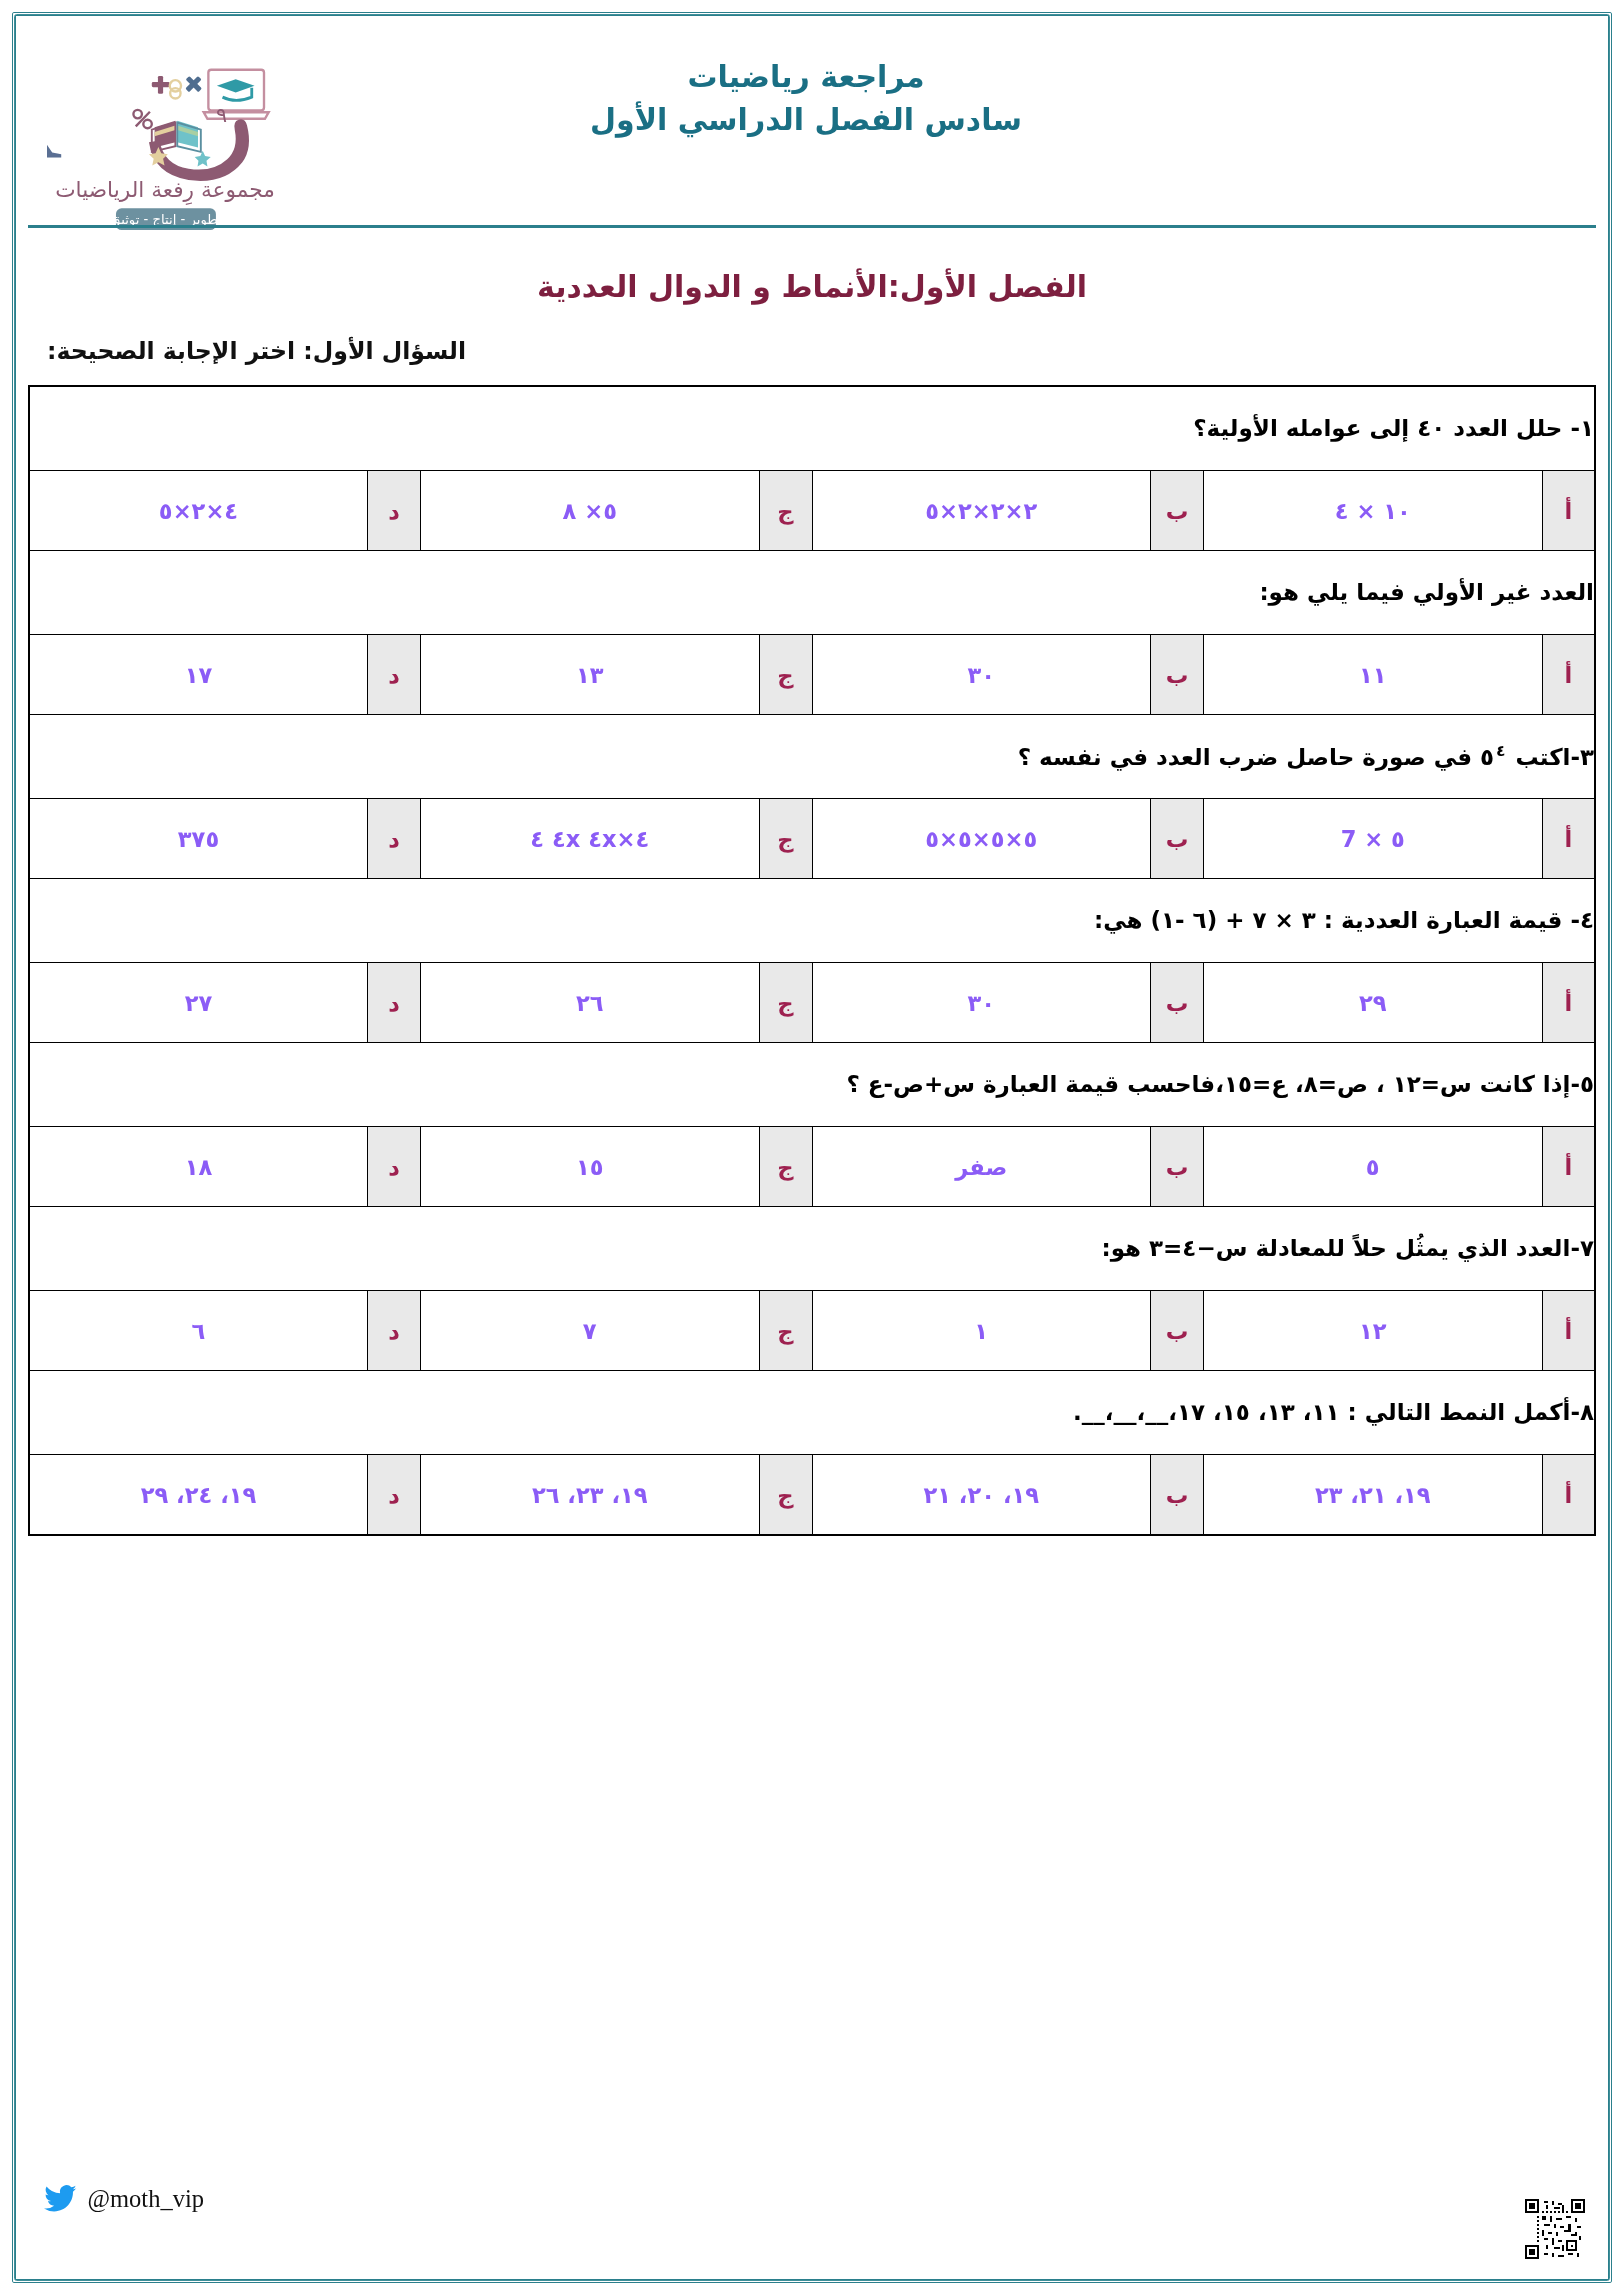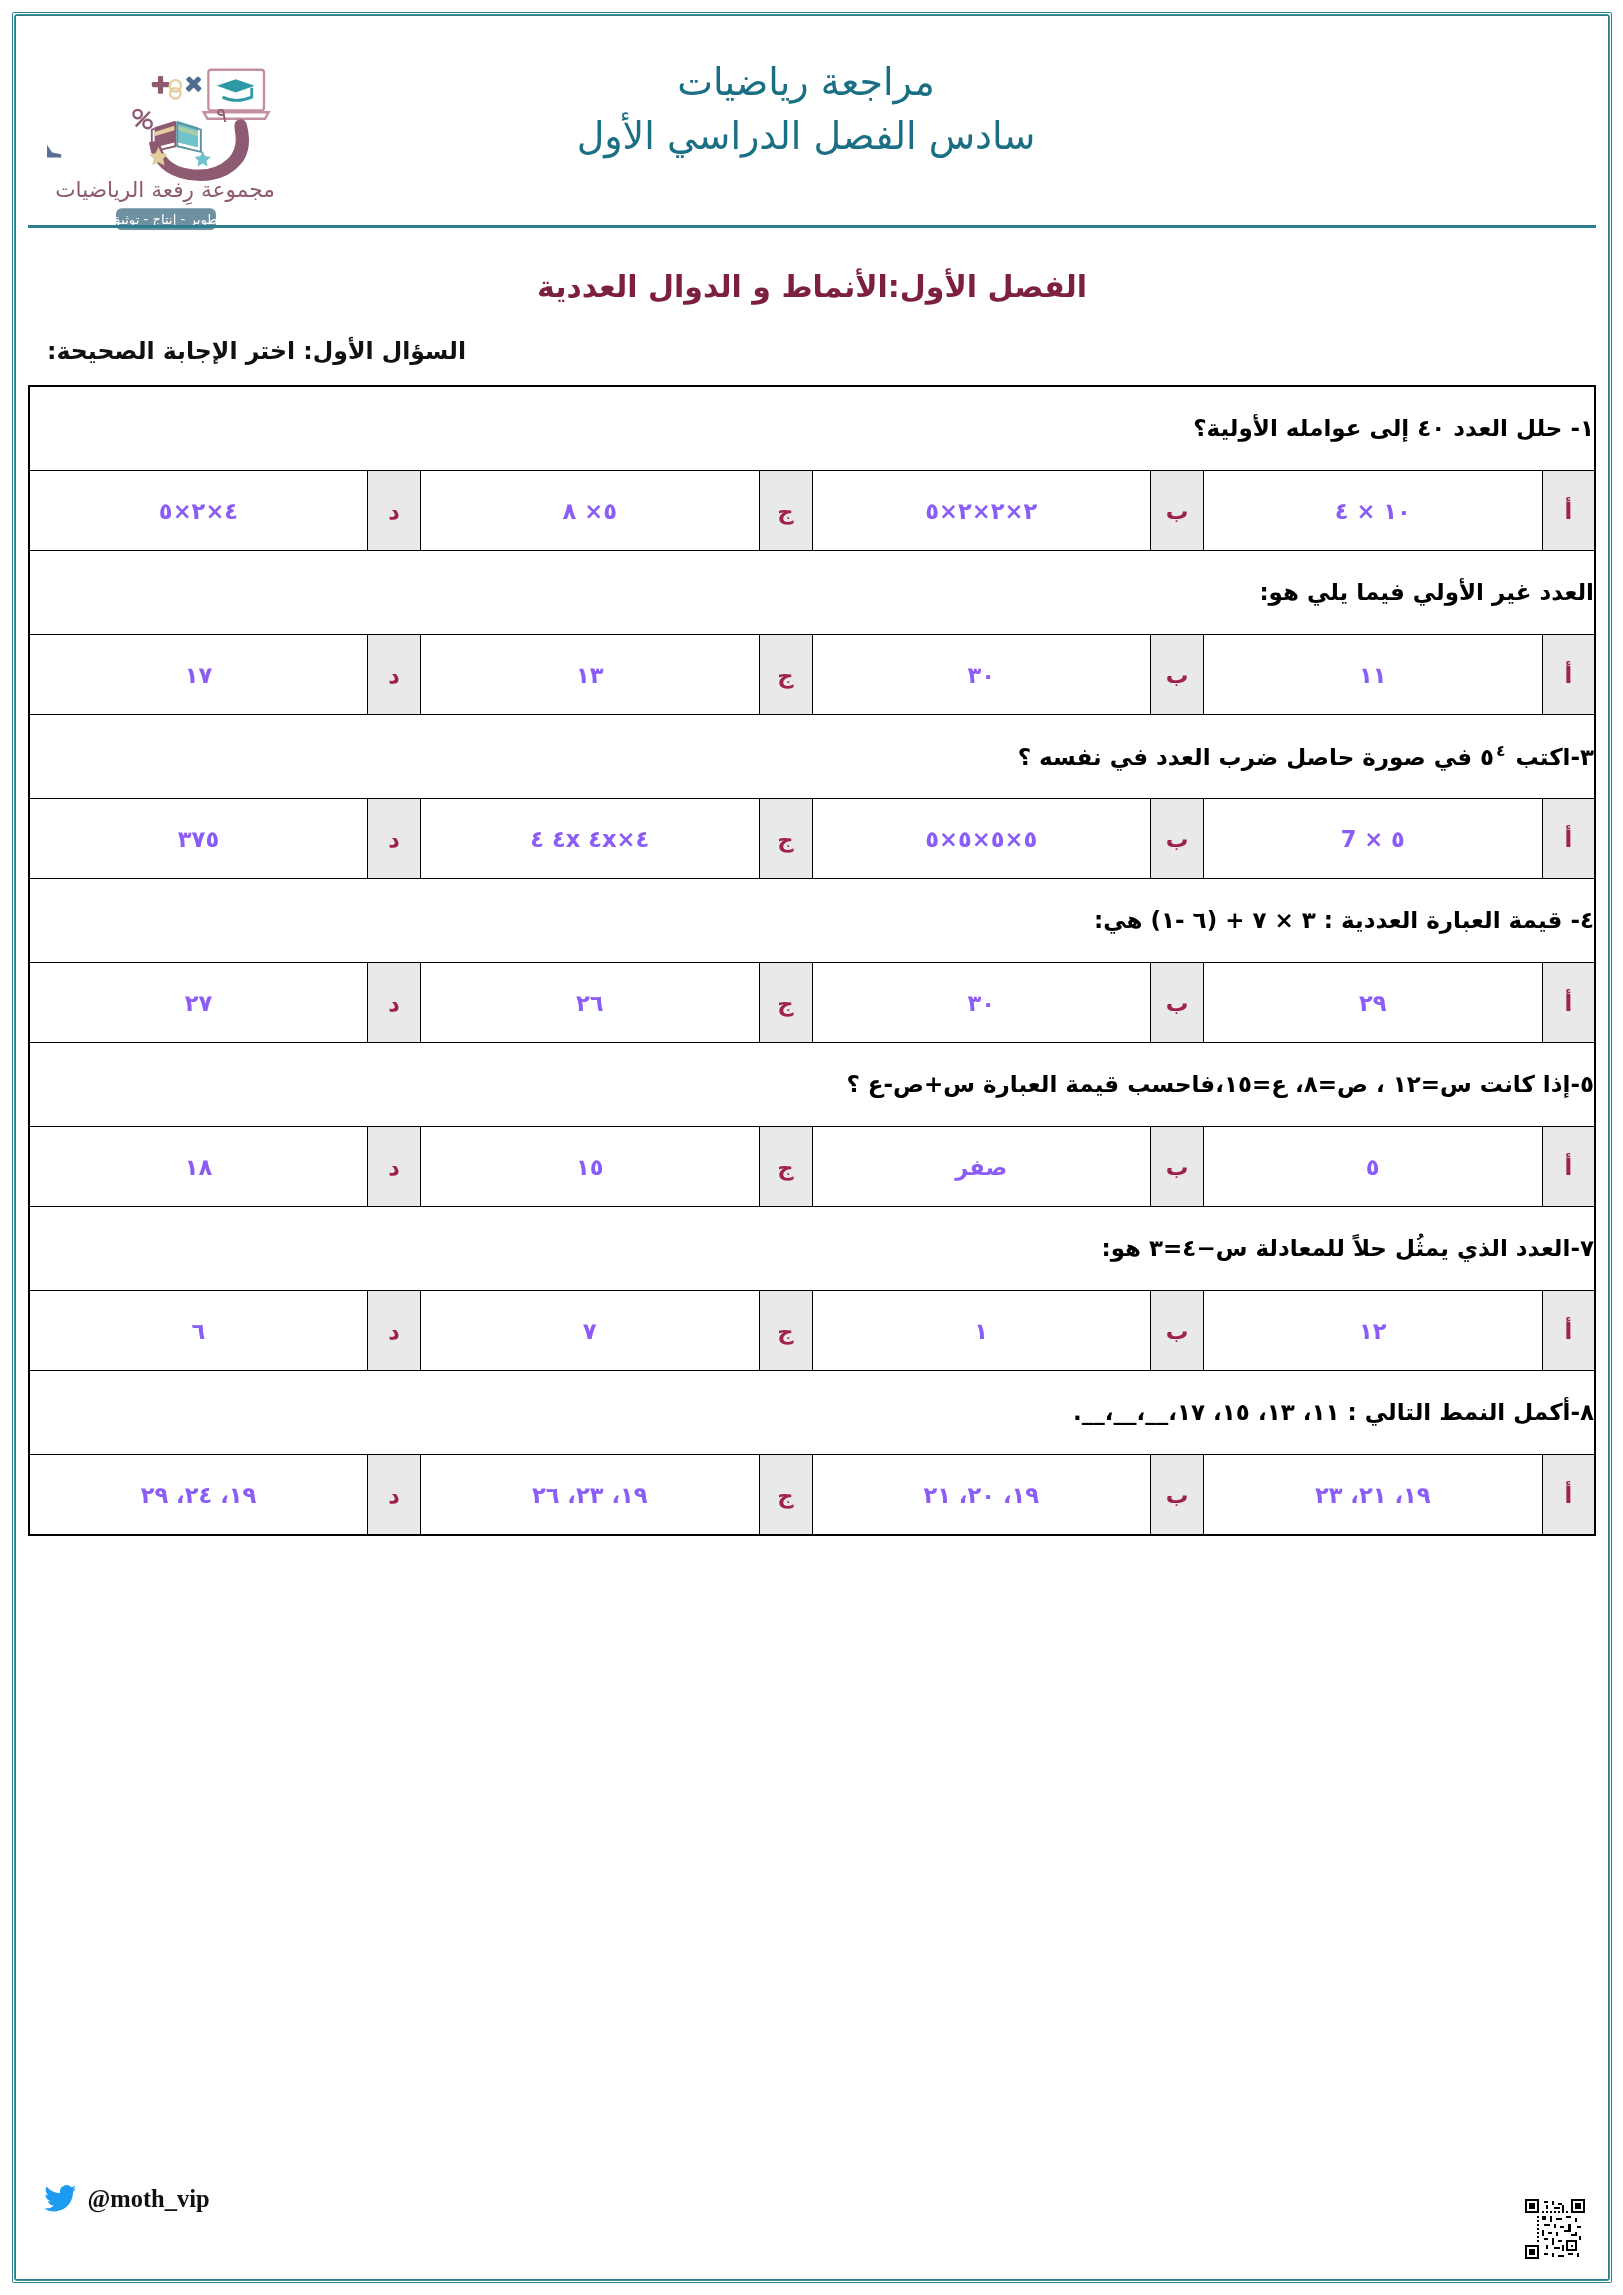--- a/index.html
+++ b/index.html
@@ -34,22 +34,22 @@
   #logo{
     position:absolute;right:auto;left:19px;top:4.7px;
     width:236px;height:198px;
   }
   #logo svg{width:100%;height:100%;display:block;}
 
   #doc-title{
     position:absolute;left:0;right:12px;top:28px;
     text-align:center;
     color:#1a6f84;
-    font-size:38px;
-    font-weight:normal;
+    font-size:30px;
+    font-weight:bold;
     line-height:1.42;
     letter-spacing:0;
   }
   #header-rule{
     position:absolute;left:0;right:0;top:197px;
     height:2.8px;background:#2b7f8c;
   }
 
   
   #chapter-title{
@@ -122,21 +122,21 @@
     position:absolute;left:0;right:0;bottom:6.6px;
     height:94px;
   }
   #twitter-handle{
     position:absolute;left:14px;bottom:45px;
     display:flex;align-items:center;gap:8.5px;
     direction:ltr;
   }
   #twitter-handle .bird{width:37px;height:33px;display:block;}
   #twitter-handle .handle{
-    font-size:24.5px;font-weight:bold;color:#111;
+    font-size:24.5px;font-weight:normal;color:#111;
     font-family:"Liberation Serif","DejaVu Serif",serif;
     text-align:center;
   }
   #qr{
     position:absolute;right:11.3px;bottom:1.9px;
     width:60px;height:60px;
   }
   #qr svg{display:block;width:100%;height:100%;}
 </style>
 </head>

